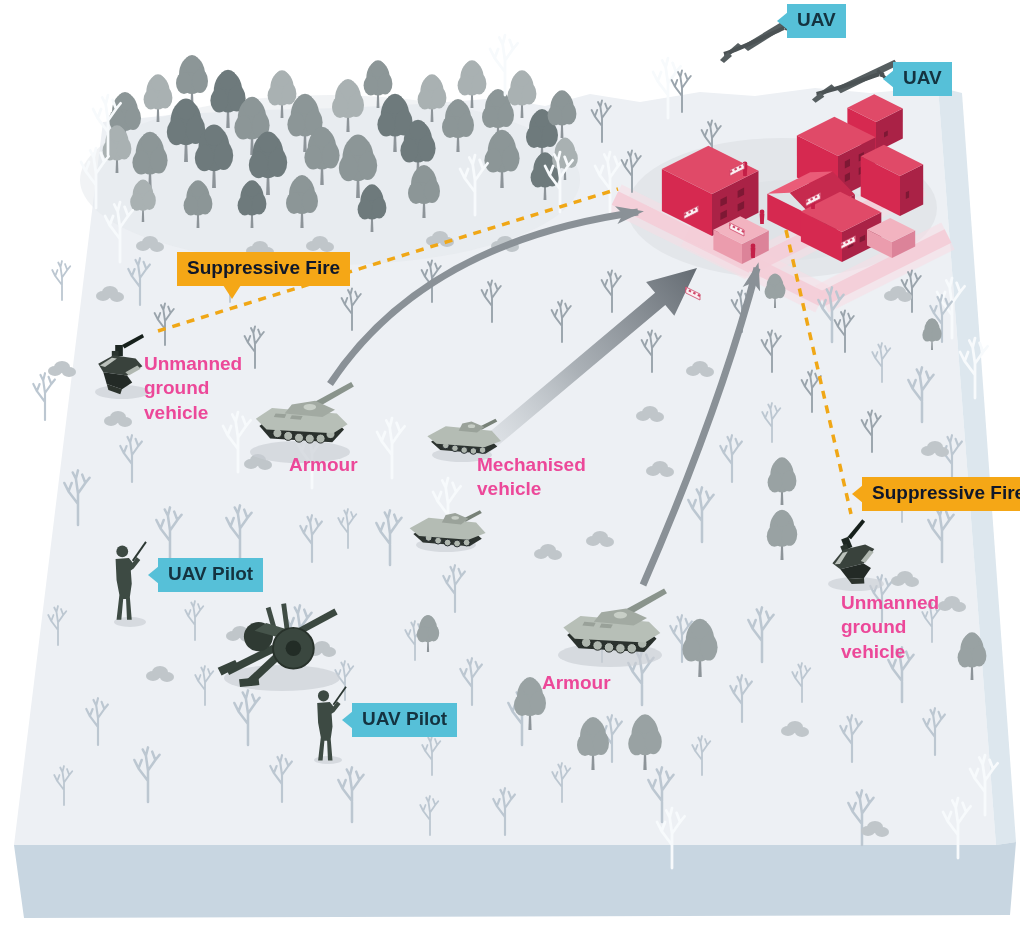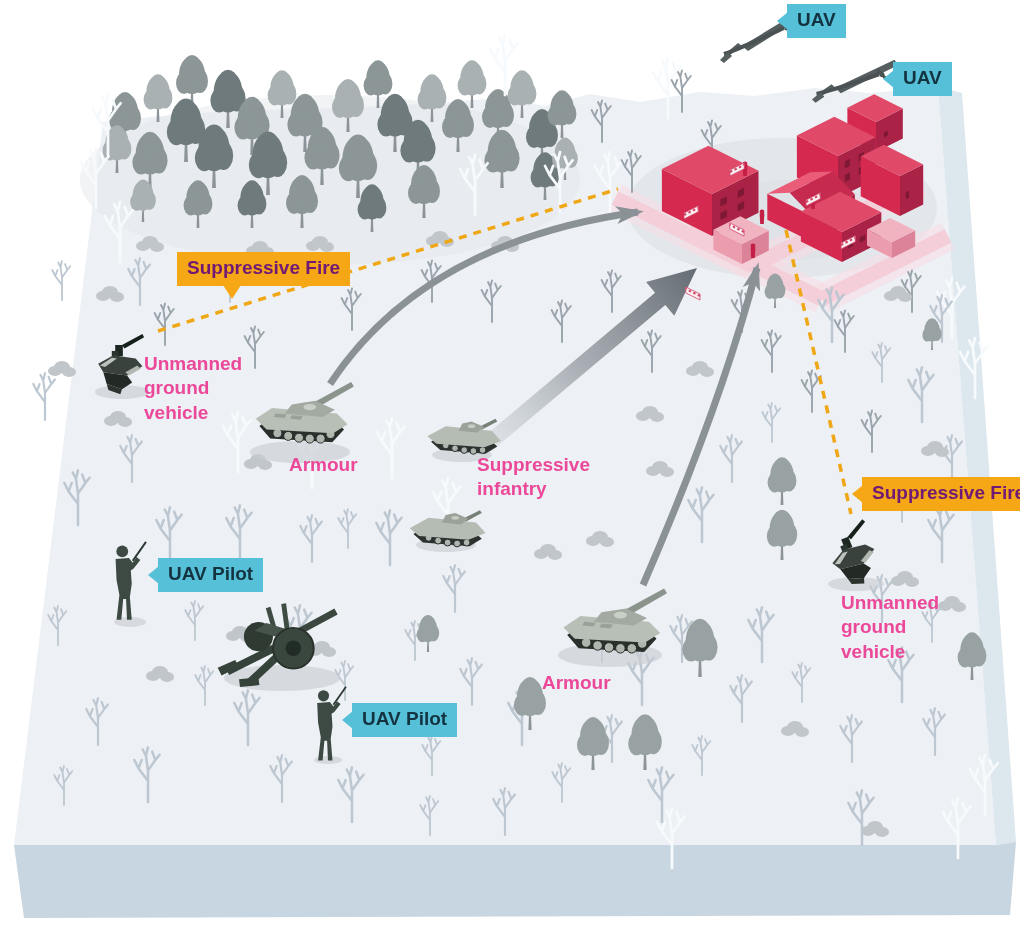--- a/index.html
+++ b/index.html
@@ -2,21 +2,21 @@
 <html style="--cyan: #56c0d8; --cyan-text: #143340; --orange: #f5a716; --dash: #f0a716;"><head>
 <meta charset="utf-8">
 <style>
   html,body{margin:0;padding:0;background:#ffffff;}
   #canvas{position:relative;width:1020px;height:925px;background:#ffffff;overflow:hidden;
           font-family:Liberation Sans, sans-serif;}
   #scene{position:absolute;left:0;top:0;}
   .callout{position:absolute;font-size:19px;font-weight:700;line-height:1.3;
            padding:4px 10px 5px;white-space:nowrap;z-index:5;}
   .cyan{background:var(--cyan,#56c0d8);color:var(--cyan-text,#143340);}
-  .orange{background:var(--orange,#f5a716);color:#701a75;}
+  .orange{background:var(--orange,#f5a716);color:#0f172a;}
   .ptr-left::before{content:"";position:absolute;left:-10px;top:50%;margin-top:-9px;
            border-top:9px solid transparent;border-bottom:9px solid transparent;
            border-right:11px solid #000;}
   .cyan.ptr-left::before{border-right-color:var(--cyan,#56c0d8);}
   .orange.ptr-left::before{border-right-color:var(--orange,#f5a716);}
   .orange.ptr-down::after{content:"";position:absolute;left:46px;bottom:-13px;
            border-left:9px solid transparent;border-right:9px solid transparent;
            border-top:14px solid var(--orange,#f5a716);}
   .unit-label{position:absolute;font-size:19px;font-weight:700;color:#ec4899;
            line-height:1.28;z-index:4;}
@@ -403,15 +403,15 @@
 <div class="callout cyan ptr-left" style="left:893px;top:62px">UAV</div>
 <div class="callout orange ptr-down" style="left:177px;top:252px">Suppressive Fire</div>
 <div class="callout orange ptr-left" style="left:862px;top:477px">Suppressive Fire</div>
 <div class="callout cyan ptr-left" style="left:158px;top:558px">UAV Pilot</div>
 <div class="callout cyan ptr-left" style="left:352px;top:703px">UAV Pilot</div>
 
 <div class="unit-label" style="left:144px;top:352px;width:105px">Unmanned ground vehicle</div>
 <div class="unit-label" style="left:841px;top:591px;width:105px">Unmanned ground vehicle</div>
 <div class="unit-label" style="left:289px;top:453px">Armour</div>
 <div class="unit-label" style="left:542px;top:671px">Armour</div>
-<div class="unit-label" style="left:477px;top:453px;width:120px">Suppressive infantry</div>
+<div class="unit-label" style="left:477px;top:453px;width:120px">Mechanised vehicle</div>
 
 </div>
 
 </body></html>

